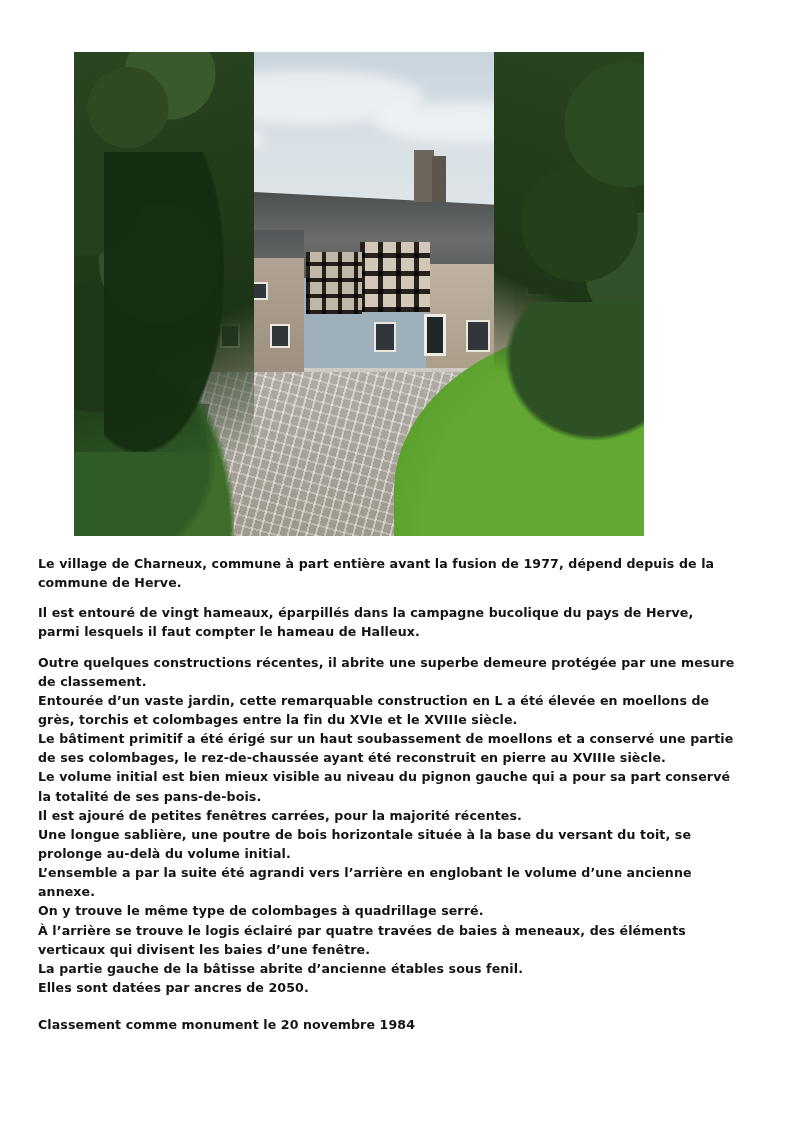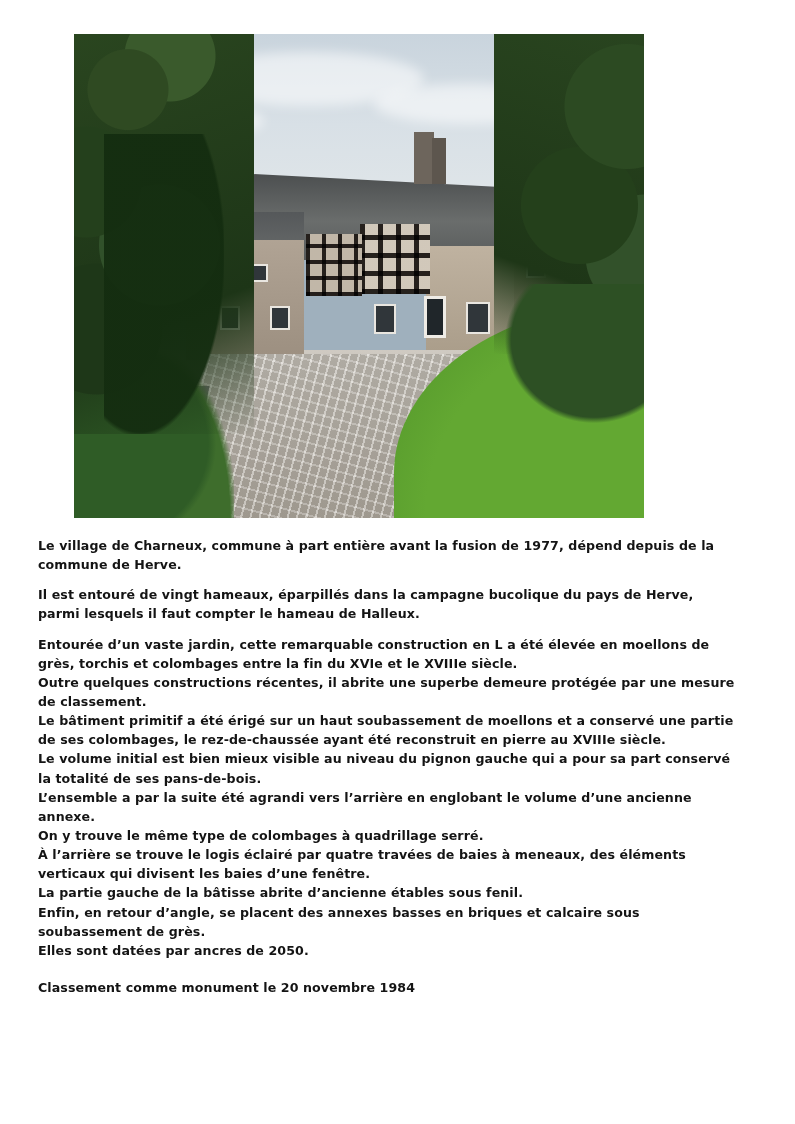--- a/index.html
+++ b/index.html
@@ -12,21 +12,21 @@
     height: 1124px;
     font-family: "DejaVu Sans", sans-serif;
     color: #1a1a1a;
     position: relative;
     overflow: hidden;
   }
   .page {
     width: 795px;
     height: 1124px;
     box-sizing: border-box;
-    padding: 34px 36px 0 36px;
+    padding: 52px 36px 0 36px;
     position: relative;
   }
 
   
   .photo-wrap {
     width: 570px;
     height: 484px;
     margin: 0 auto 0 38px;
     position: relative;
     overflow: hidden;
@@ -269,26 +269,27 @@
 
       <div class="tree-left"></div>
       <div class="tree-right"></div>
       <div class="hedge-right"></div>
     </div>
   </div>
 
   <div class="body-text">
     <p>Le village de Charneux, commune à part entière avant la fusion de 1977, dépend depuis de la commune de Herve.</p>
     <p>Il est entouré de vingt hameaux, éparpillés dans la campagne bucolique du pays de Herve, parmi lesquels il faut compter le hameau de Halleux.</p>
+    <p class="tight">Outre quelques constructions récentes, il abrite une superbe demeure protégée par une mesure de classement.</p>
     <p class="tight">Entourée d’un vaste jardin, cette remarquable construction en L a été élevée en moellons de grès, torchis et colombages entre la fin du XVIe et le XVIIIe siècle.</p>
-    <p class="tight">Outre quelques constructions récentes, il abrite une superbe demeure protégée par une mesure de classement.</p>
     <p class="tight">Le bâtiment primitif a été érigé sur un haut soubassement de moellons et a conservé une partie de ses colombages, le rez-de-chaussée ayant été reconstruit en pierre au XVIIIe siècle.</p>
     <p class="tight">Le volume initial est bien mieux visible au niveau du pignon gauche qui a pour sa part conservé la totalité de ses pans-de-bois.</p>
+    <p class="tight">Il est ajouré de petites fenêtres carrées, pour la majorité récentes.</p>
+    <p class="tight">Une longue sablière, une poutre de bois horizontale située à la base du versant du toit, se prolonge au-delà du volume initial.</p>
     <p class="tight">L’ensemble a par la suite été agrandi vers l’arrière en englobant le volume d’une ancienne annexe.</p>
     <p class="tight">On y trouve le même type de colombages à quadrillage serré.</p>
     <p class="tight">À l’arrière se trouve le logis éclairé par quatre travées de baies à meneaux, des éléments verticaux qui divisent les baies d’une fenêtre.</p>
     <p class="tight">La partie gauche de la bâtisse abrite d’ancienne étables sous fenil.</p>
-    <p class="tight">Enfin, en retour d’angle, se placent des annexes basses en briques et calcaire sous soubassement de grès.</p>
     <p class="tight">Elles sont datées par ancres de 2050.</p>
     <p class="last">Classement comme monument le 20 novembre 1984</p>
   </div>
 
 </div>
 
 </body></html>

